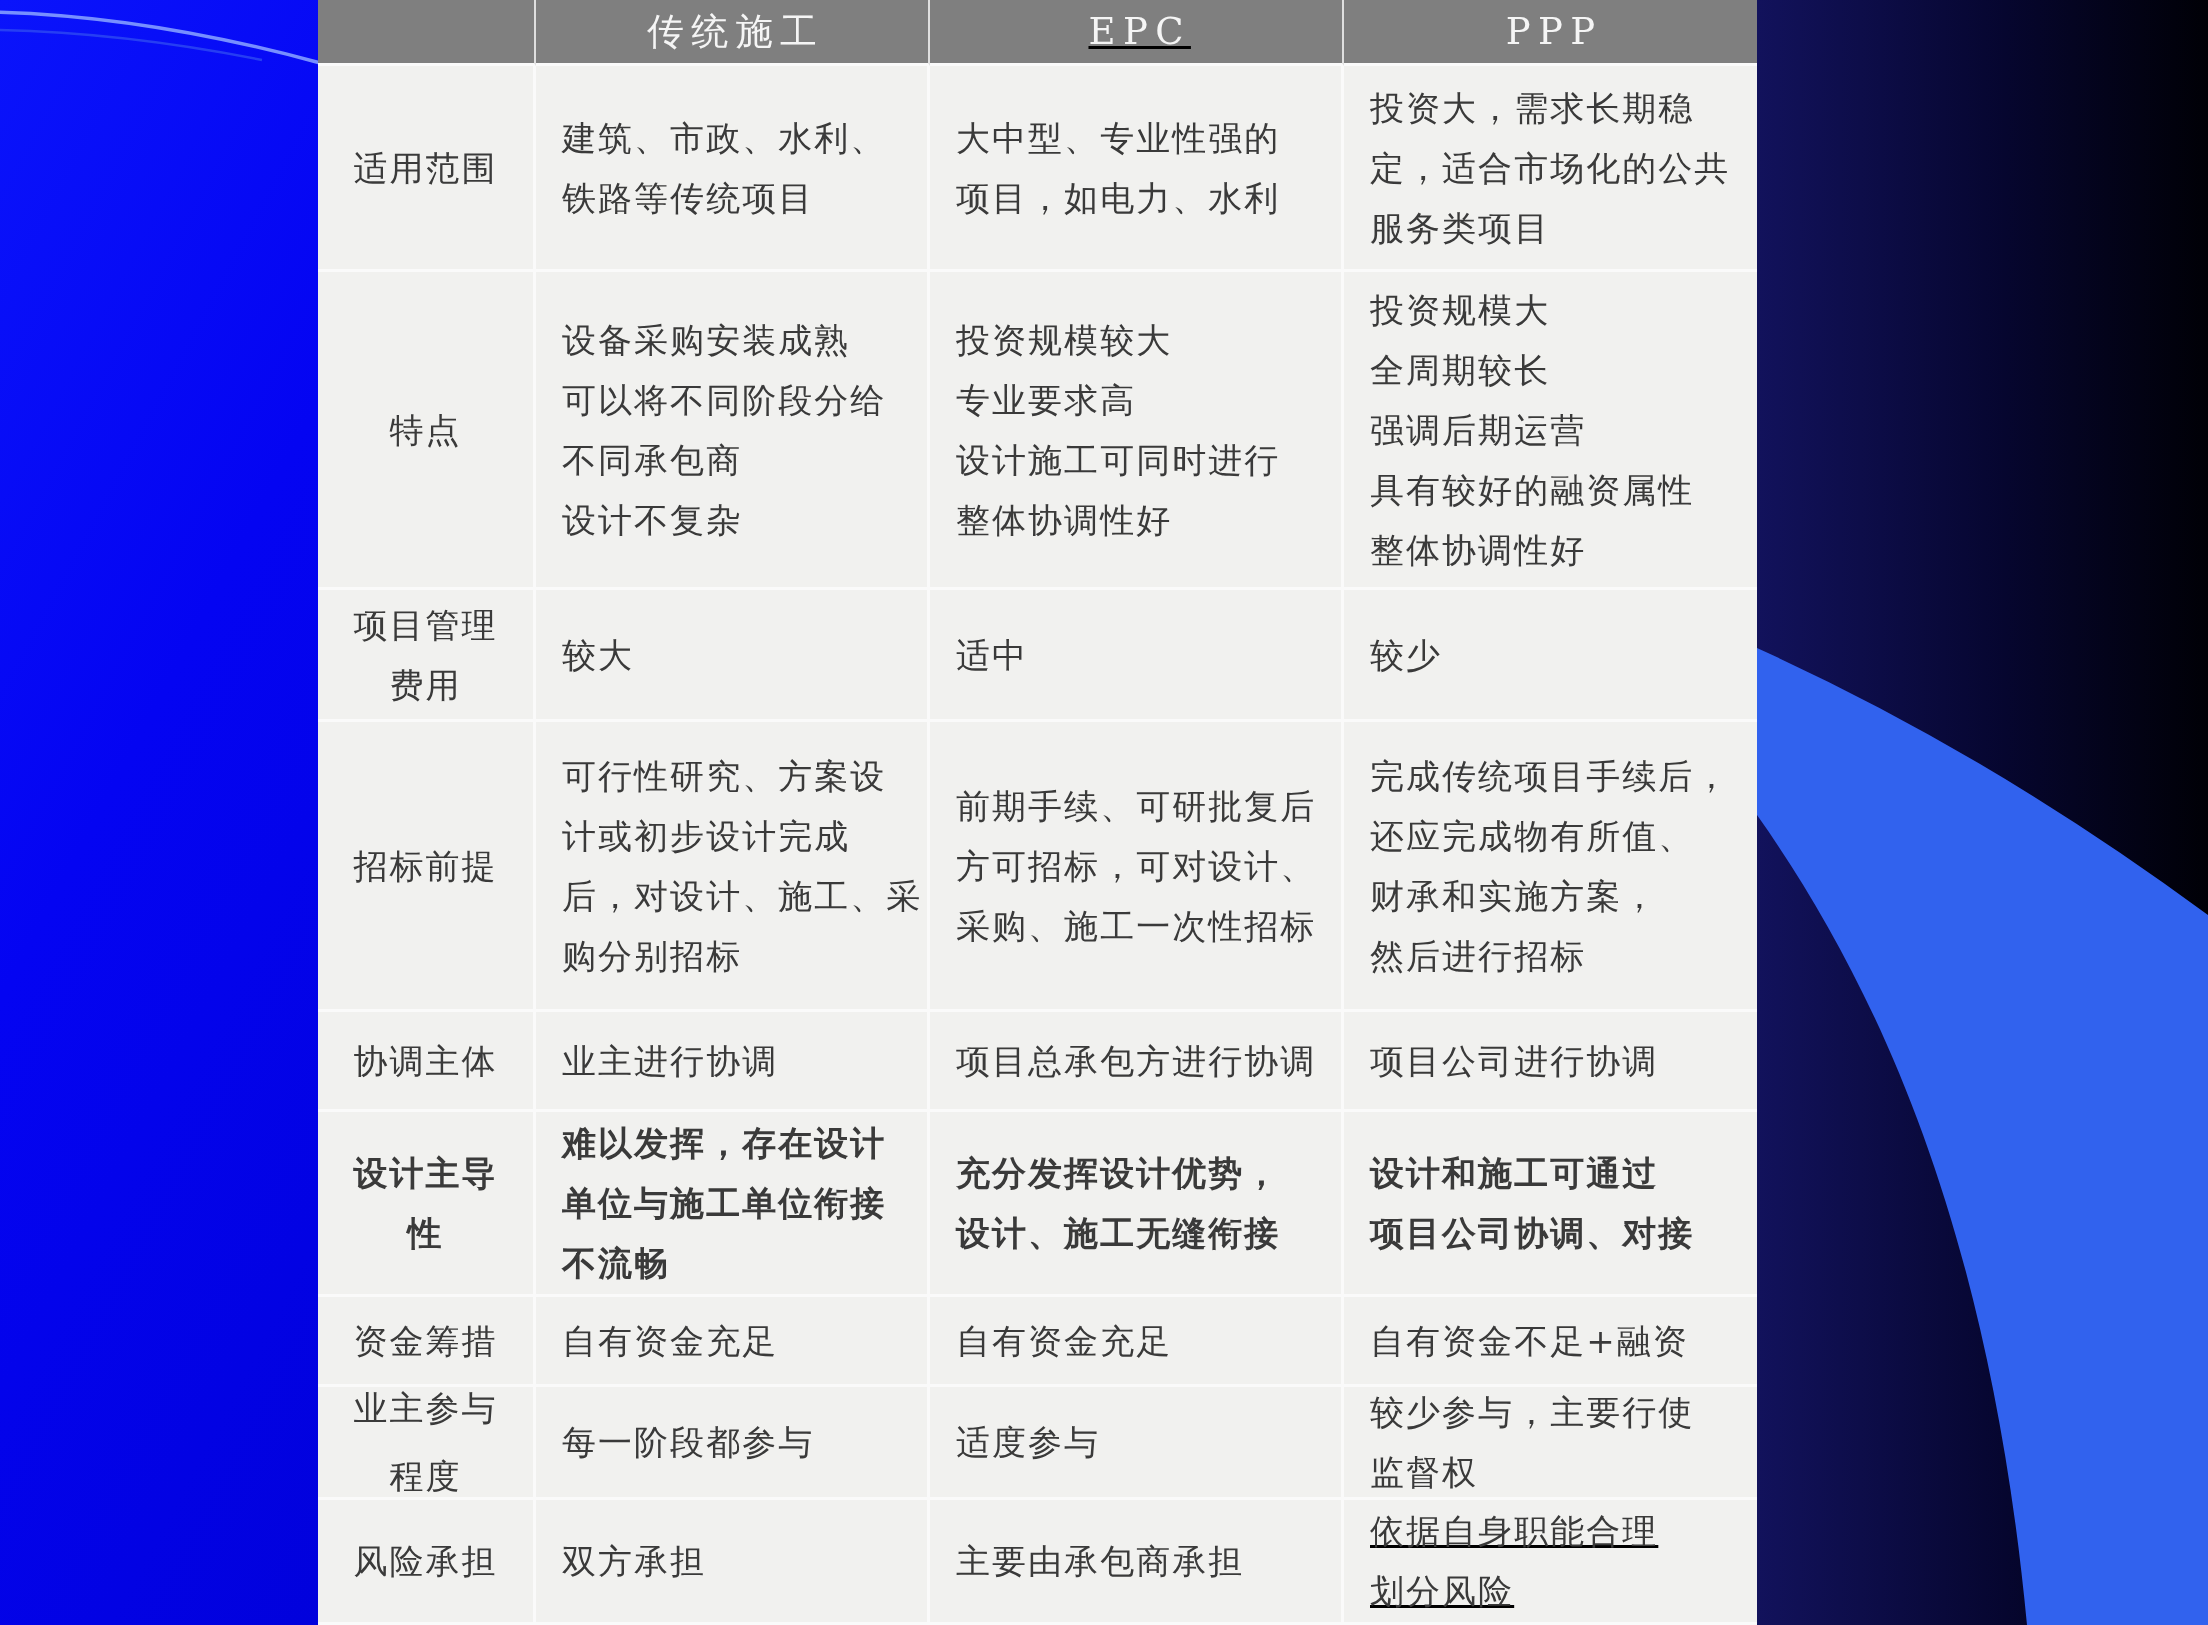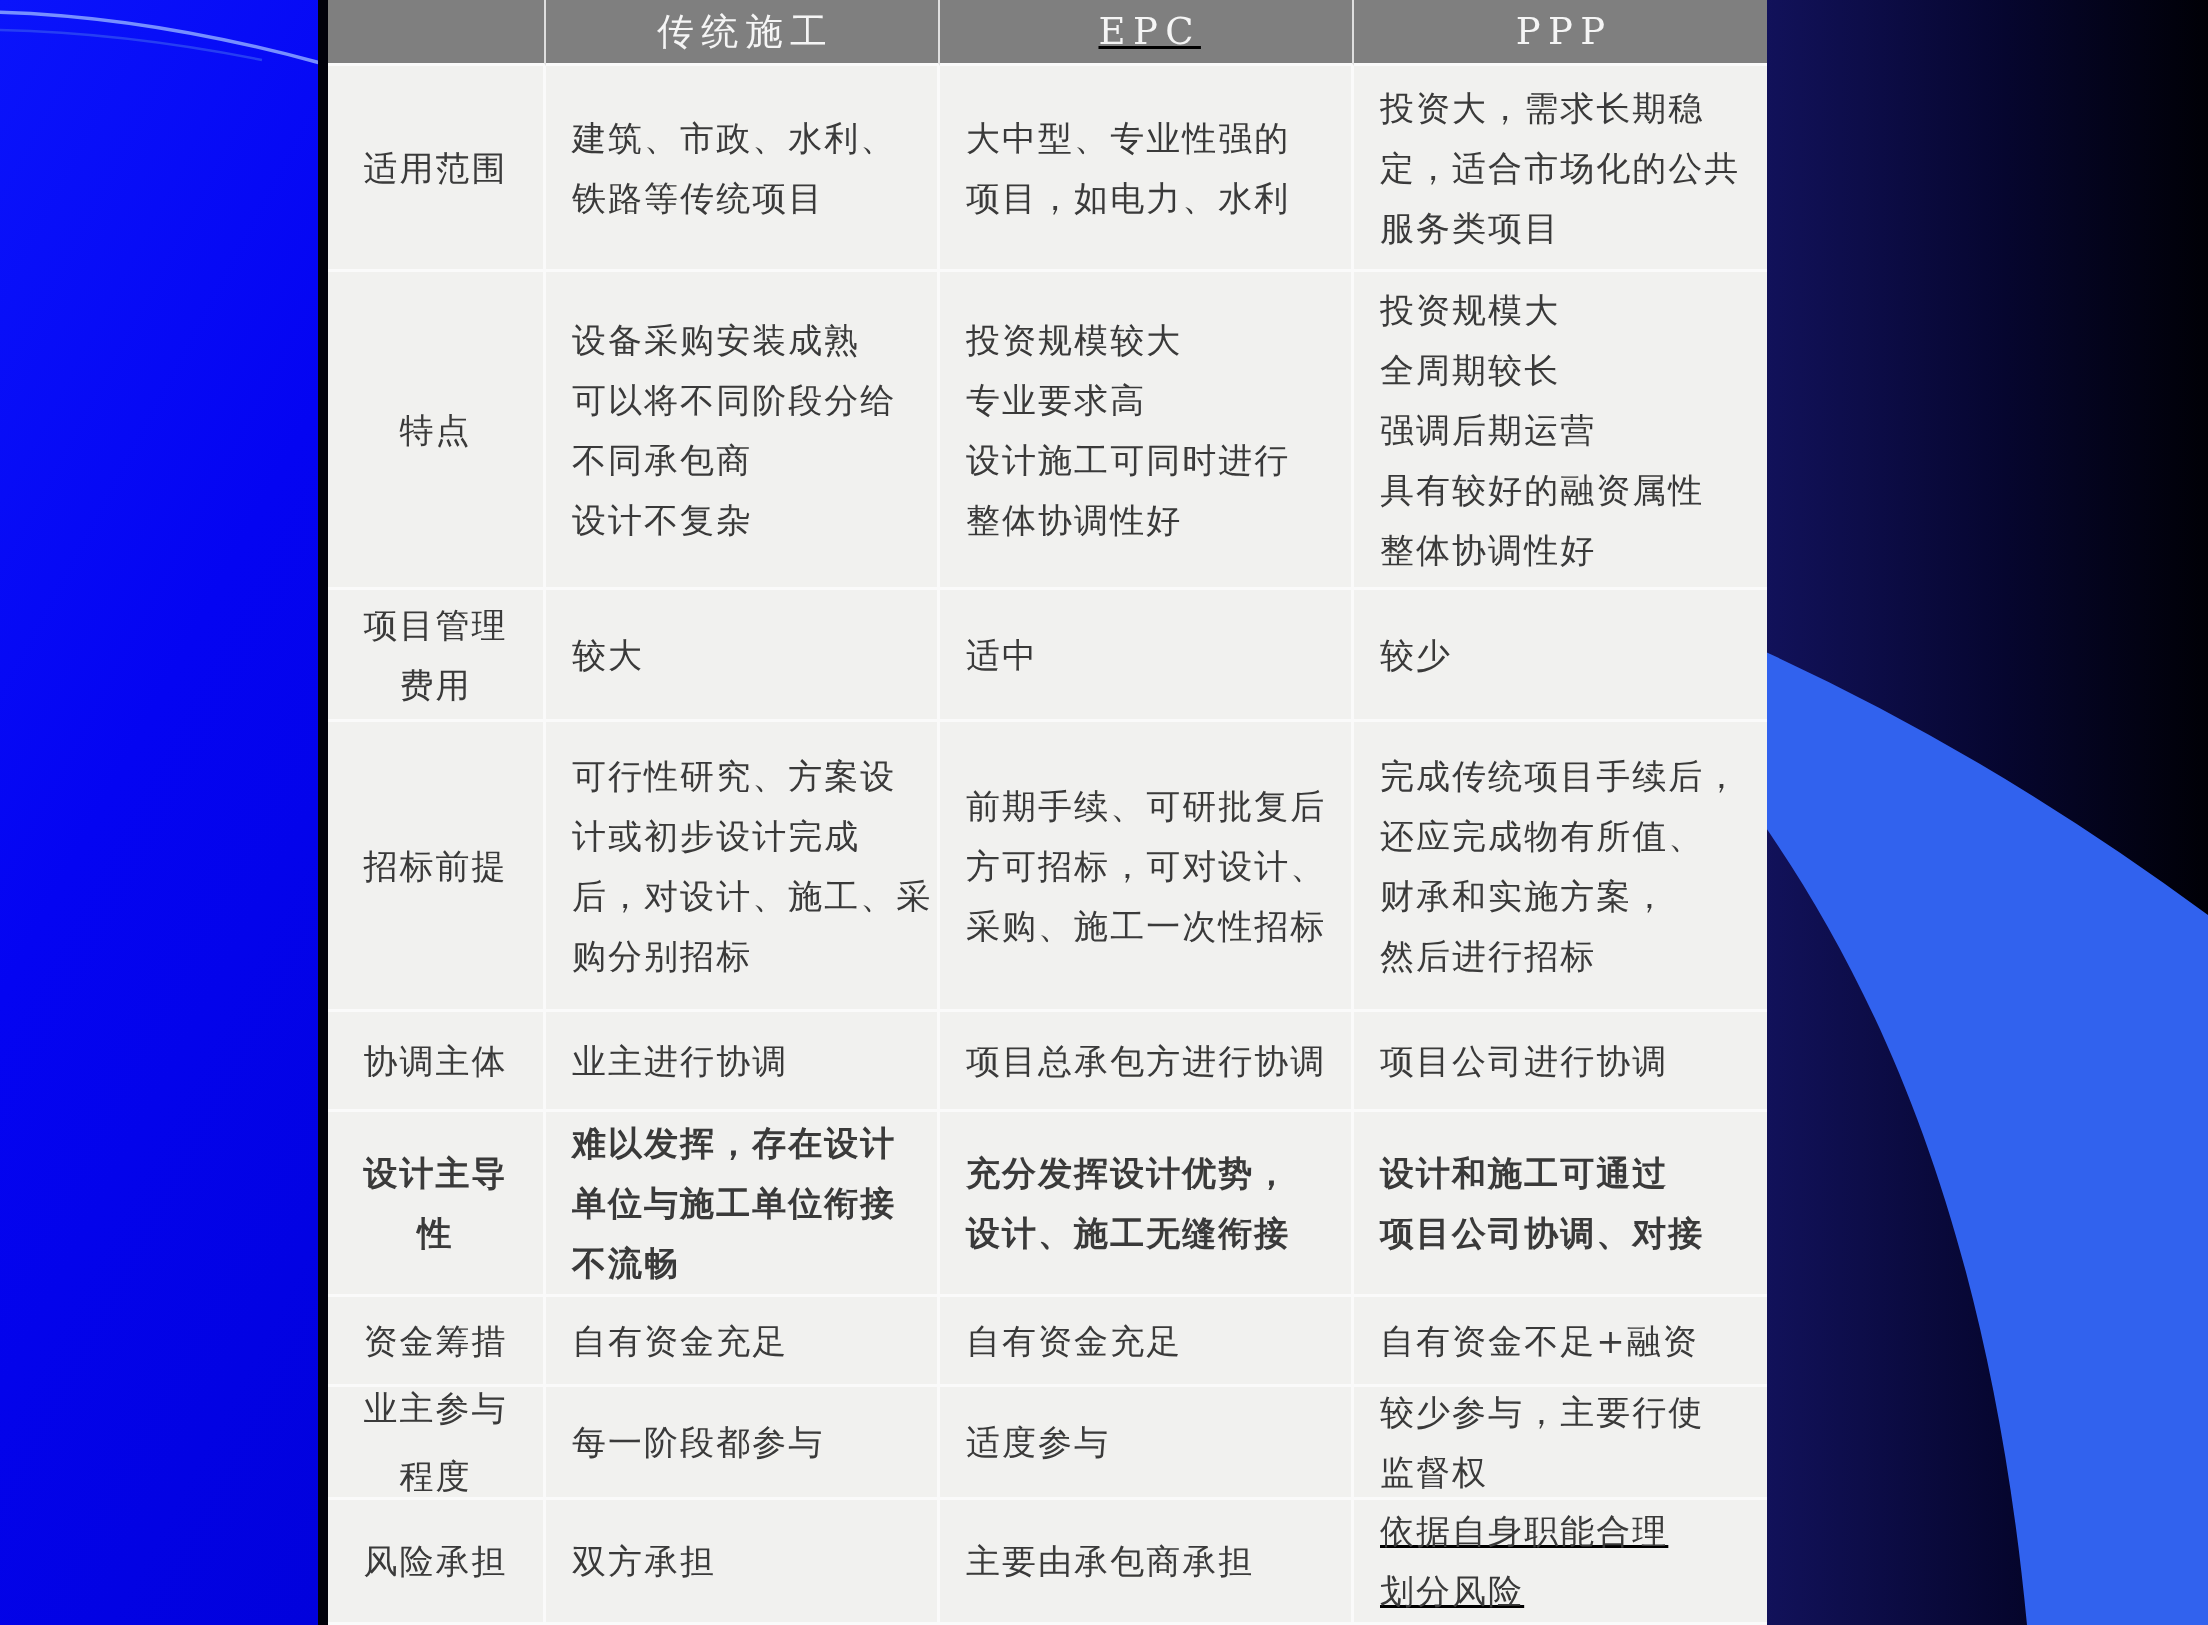--- a/index.html
+++ b/index.html
@@ -11,21 +11,21 @@
   
   .bg-left{
     position:absolute;left:0;top:0;width:318px;height:100%;
     background:linear-gradient(118deg,#0a14fb 0%,var(--left-blue,#0404f2) 45%,#0101dc 100%);
   }
   .bg-left svg{position:absolute;left:0;top:0;}
   
   .bg-right{position:absolute;left:1757px;top:0;width:451px;height:1625px;display:block;}
   
   .tbl{
-    position:absolute;left:328px;top:0;width:1439px;height:1625px;overflow:hidden;
+    position:absolute;left:318px;top:0;width:1439px;height:1625px;overflow:hidden;
     background:var(--cell-border,#fafafa);
   }
   .hrow,.trow{display:flex;}
   .hcell{
     background:var(--header-bg,#7f7f7f);
     display:flex;align-items:center;justify-content:center;
     box-sizing:border-box;border-right:2px solid rgba(255,255,255,.75);
     border-bottom:3px solid var(--cell-border,#fafafa);
   }
   .hrow .hcell:last-child{border-right:none;}

